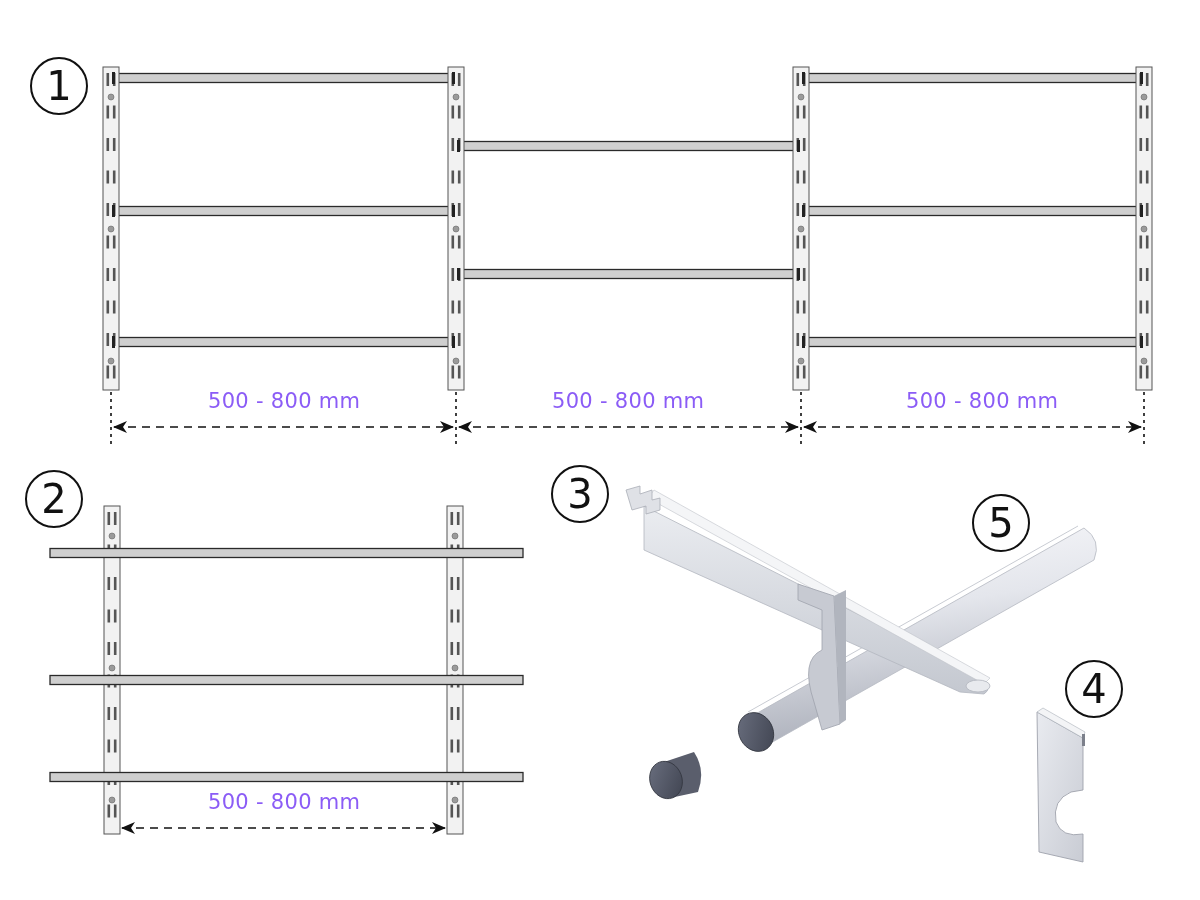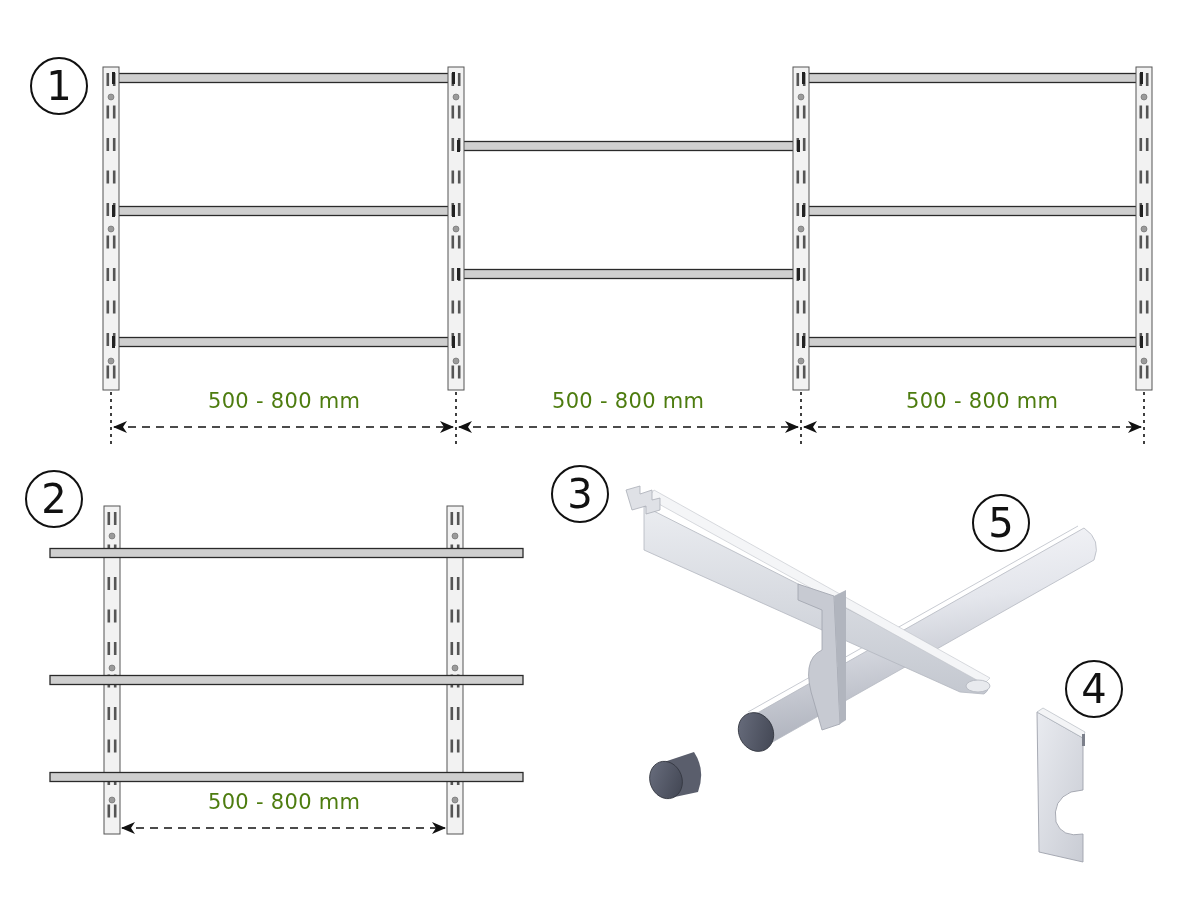--- a/index.html
+++ b/index.html
@@ -1,18 +1,18 @@
 <!DOCTYPE html>
 <html><head>
 <meta charset="utf-8">
 <style>
   html, body { margin: 0; padding: 0; background: #ffffff; }
   body { width: 1200px; height: 900px; overflow: hidden; position: relative; font-family: "DejaVu Sans", sans-serif; }
   svg { position: absolute; left: 0; top: 0; }
-  .label { position: absolute; font-family: "DejaVu Sans", sans-serif; font-size: 21px; color: #4d7c0f; white-space: nowrap; letter-spacing: 0.3px; }
+  .label { position: absolute; font-family: "DejaVu Sans", sans-serif; font-size: 21px; color: #8b5cf6; white-space: nowrap; letter-spacing: 0.3px; }
   .badge { position: absolute; width: 58px; height: 58px; border: 2.5px solid #111; border-radius: 50%; box-sizing: border-box; display: flex; align-items: center; justify-content: center; font-family: "DejaVu Sans", sans-serif; font-size: 40px; color: #111; background: #fff; line-height: 1; }
 </style>
 </head>
 <body>
 
 <svg id="art" width="1200" height="900" viewBox="0 0 1200 900">
   <defs>
     <marker id="arrowEnd" markerWidth="14" markerHeight="12" refX="13" refY="6" orient="auto" markerUnits="userSpaceOnUse">
       <path d="M0,0 L14,6 L0,12 L4,6 Z" fill="#111"></path>
     </marker>

